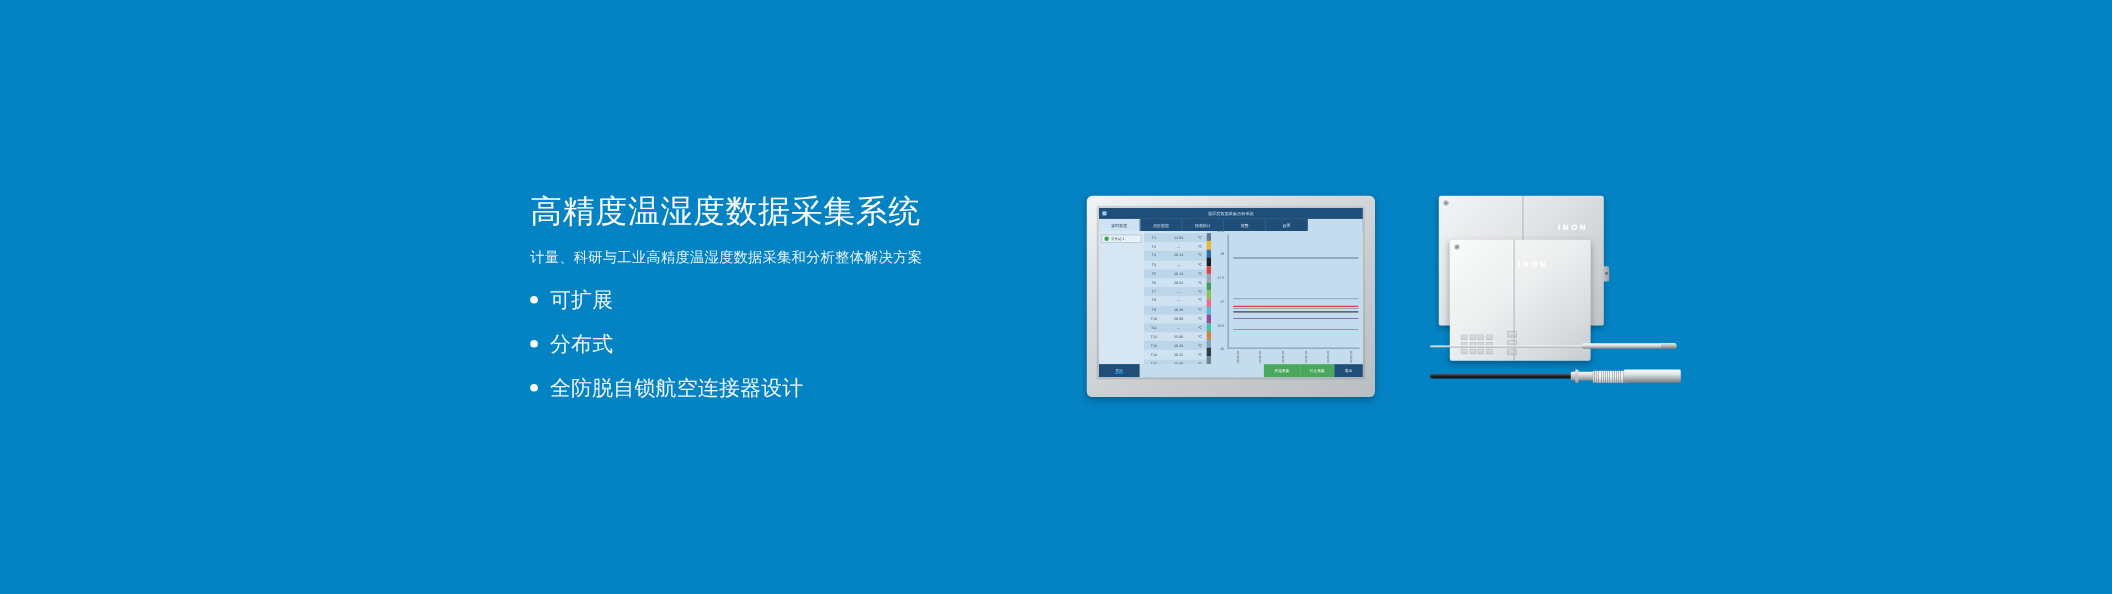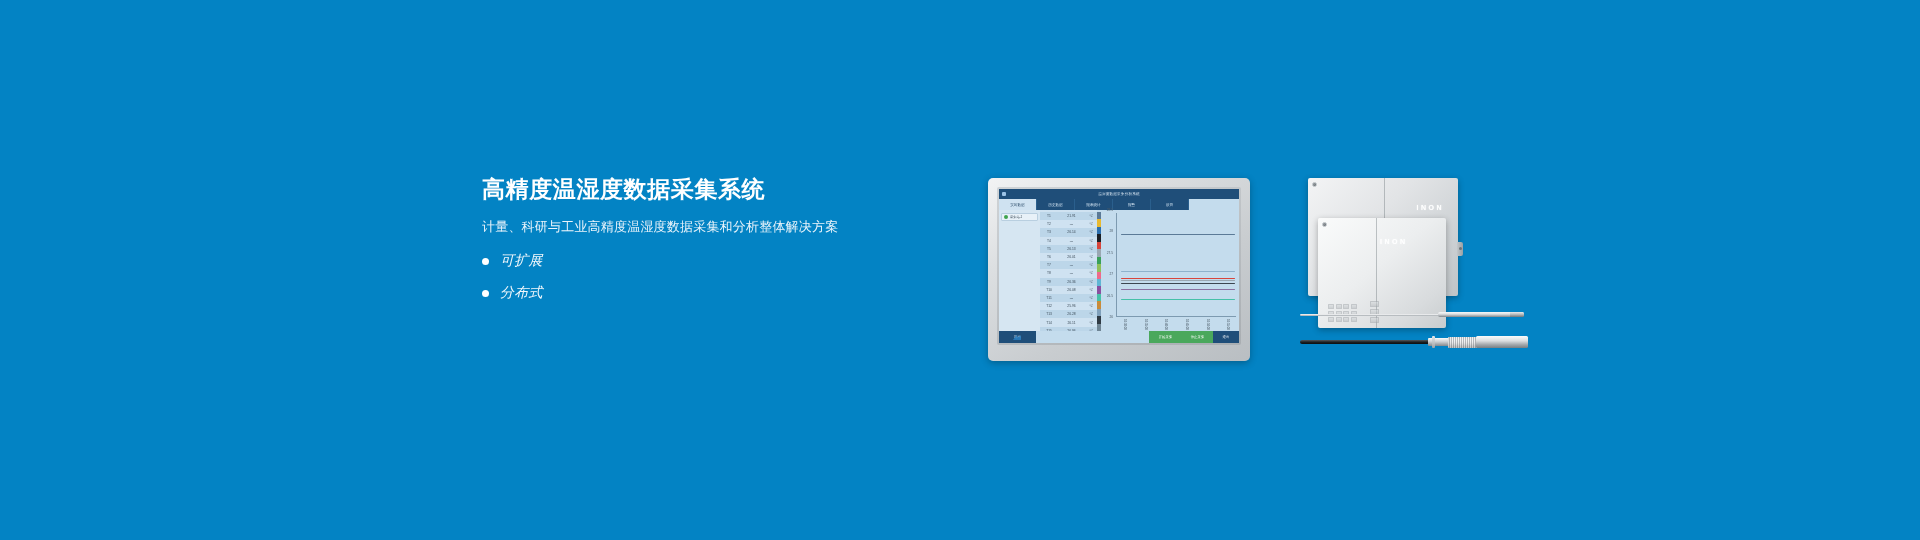--- a/index.html
+++ b/index.html
@@ -11,47 +11,46 @@
   body { background: #0383c4; position: relative; }
 
   
   .hero-text {
     position: absolute;
     left: 482px;
     top: 176px;
     width: 470px;
   }
   .hero-title {
-    font-size: 23px;
-    font-weight: bold;
+    font-size: 29px;
+    font-weight: normal;
     color: #ffffff;
     letter-spacing: 0.6px;
     line-height: 1.2;
     white-space: nowrap;
   }
   .hero-subtitle {
     margin-top: 15px;
     font-size: 13px;
     color: #eaf4fb;
     letter-spacing: 0.2px;
     line-height: 1.3;
     white-space: nowrap;
   }
   .hero-bullets {
     margin-top: 17px;
     list-style: none;
   }
   .hero-bullets li {
     display: flex;
     align-items: center;
-    font-size: 14px;
+    font-size: 19px;
     color: #f2f8fc;
     margin-bottom: 14px;
     letter-spacing: 0.2px;
-    font-style: italic;
   }
   .bullet-dot {
     width: 7px; height: 7px;
     border-radius: 50%;
     background: #ffffff;
     margin-right: 11px;
     flex-shrink: 0;
   }
 
   
@@ -434,20 +433,24 @@
   <div class="hero-title">高精度温湿度数据采集系统</div>
   <div class="hero-subtitle">计量、科研与工业高精度温湿度数据采集和分析整体解决方案</div>
   <ul class="hero-bullets">
     <li>
       <span class="bullet-dot"></span>
       <span>可扩展</span>
     </li>
     <li>
       <span class="bullet-dot"></span>
       <span>分布式</span>
+    </li>
+    <li>
+      <span class="bullet-dot"></span>
+      <span>全防脱自锁航空连接器设计</span>
     </li>
   </ul>
 </div>
 
 <div class="monitor">
   <div class="monitor-bezel">
     <div class="monitor-inner-frame">
       <div class="monitor-screen">
 
         <div class="scr-titlebar">

